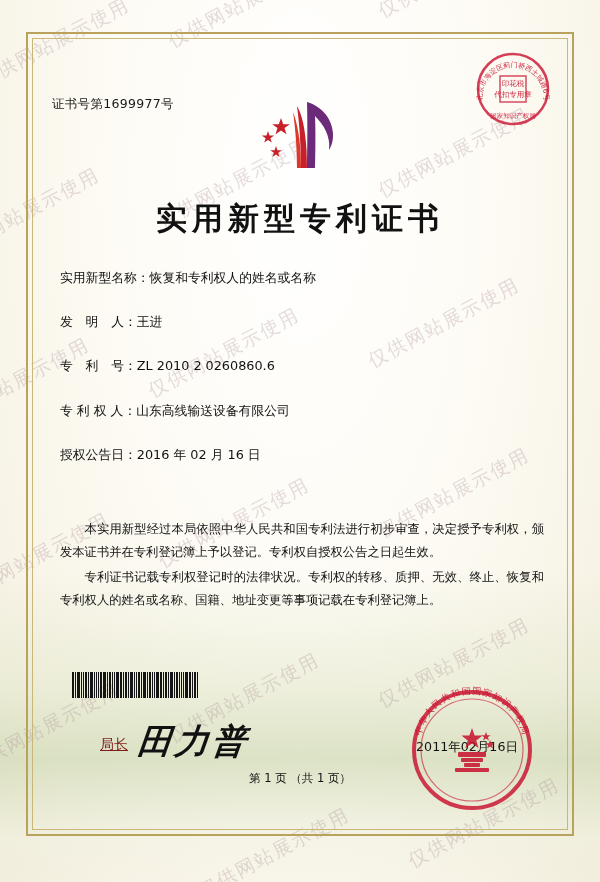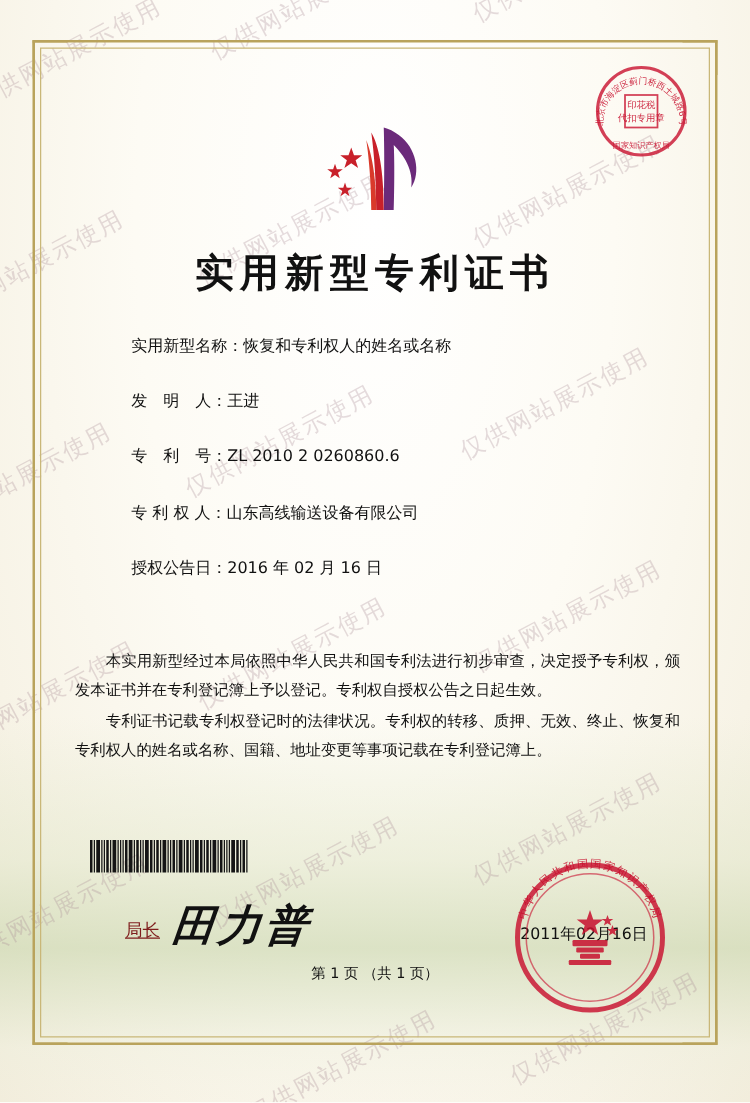--- a/index.html
+++ b/index.html
@@ -129,21 +129,20 @@
     top: 212px;
   }
   .field {
     font-size: 12.8px;
     color: #111;
     margin-bottom: 25px;
     line-height: 1.5;
   }
   .field .lbl {
     display: inline-block;
-    margin-left: 45px;
   }
   .field .val {
     display: inline;
   }
 
   .paragraphs {
     position: absolute;
     left: 8px;
     right: 4px;
     top: 462px;
@@ -270,20 +269,21 @@
 
   <div class="border-outer"></div>
   <div class="border-inner"></div>
   <div class="corner tl"></div>
   <div class="corner tr"></div>
   <div class="corner bl"></div>
   <div class="corner br"></div>
 
   <div class="content">
 
+    <div class="cert-no">证书号第1699977号</div>
 
     <div class="logo-wrap">
       <svg width="110" height="84" viewBox="0 0 110 84">
 
         <path d="M62 6 C62 6, 63 30, 62 72 L70 72 C70 72, 71 40, 70 20 C78 28, 86 40, 84 54 C92 42, 88 22, 74 12 C70 9, 66 7, 62 6 Z" fill="#6b2a7a"></path>
 
         <path d="M52 10 C52 10, 56 36, 56 72 L62 72 C62 40, 58 20, 52 10 Z" fill="#c8202a"></path>
         <path d="M48 16 C48 16, 52 40, 52 72 L56 72 C56 44, 52 26, 48 16 Z" fill="#d93a2b"></path>
 
         <polygon points="36,22 38.2,28.2 44.8,28.2 39.5,32.1 41.5,38.3 36,34.5 30.5,38.3 32.5,32.1 27.2,28.2 33.8,28.2" fill="#c8202a"></polygon>

